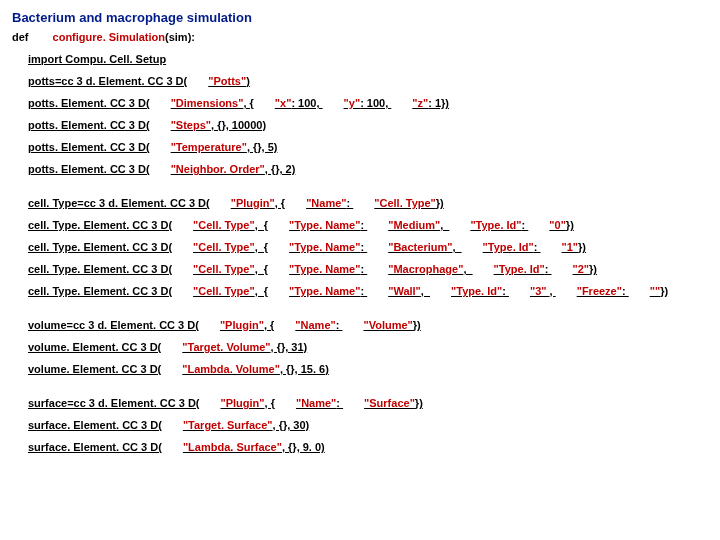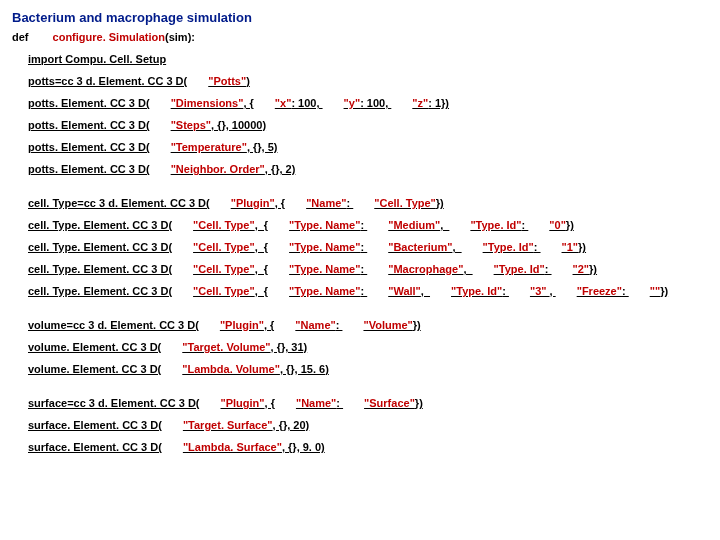--- a/index.html
+++ b/index.html
@@ -45,15 +45,15 @@
     <div class="line ind1"><span class="blk">cell. Type. Element. CC 3 D(</span><span class="red">"Cell. Type"</span><span class="blk">,  {</span><span class="red">"Type. Name"</span><span class="blk">: </span><span class="red">"Medium"</span><span class="blk">,  </span><span class="red">"Type. Id"</span><span class="blk">: </span><span class="red">"0"</span><span class="blk">})</span></div>
     <div class="line ind1"><span class="blk">cell. Type. Element. CC 3 D(</span><span class="red">"Cell. Type"</span><span class="blk">,  {</span><span class="red">"Type. Name"</span><span class="blk">: </span><span class="red">"Bacterium"</span><span class="blk">,  </span><span class="red">"Type. Id"</span><span class="blk">: </span><span class="red">"1"</span><span class="blk">})</span></div>
     <div class="line ind1"><span class="blk">cell. Type. Element. CC 3 D(</span><span class="red">"Cell. Type"</span><span class="blk">,  {</span><span class="red">"Type. Name"</span><span class="blk">: </span><span class="red">"Macrophage"</span><span class="blk">,  </span><span class="red">"Type. Id"</span><span class="blk">: </span><span class="red">"2"</span><span class="blk">})</span></div>
     <div class="line ind1"><span class="blk">cell. Type. Element. CC 3 D(</span><span class="red">"Cell. Type"</span><span class="blk">,  {</span><span class="red">"Type. Name"</span><span class="blk">: </span><span class="red">"Wall"</span><span class="blk">,  </span><span class="red">"Type. Id"</span><span class="blk">: </span><span class="red">"3" </span><span class="blk">, </span><span class="red">"Freeze"</span><span class="blk">: </span><span class="red">""</span><span class="blk">})</span></div>
     <div class="gap"></div>
     <div class="line ind1"><span class="blk">volume=cc 3 d. Element. CC 3 D(</span><span class="red">"Plugin"</span><span class="blk">, {</span><span class="red">"Name"</span><span class="blk">: </span><span class="red">"Volume"</span><span class="blk">})</span></div>
     <div class="line ind1"><span class="blk">volume. Element. CC 3 D(</span><span class="red">"Target. Volume"</span><span class="blk">, {}, 31)</span></div>
     <div class="line ind1"><span class="blk">volume. Element. CC 3 D(</span><span class="red">"Lambda. Volume"</span><span class="blk">, {}, 15. 6)</span></div>
     <div class="gap"></div>
     <div class="line ind1"><span class="blk">surface=cc 3 d. Element. CC 3 D(</span><span class="red">"Plugin"</span><span class="blk">, {</span><span class="red">"Name"</span><span class="blk">: </span><span class="red">"Surface"</span><span class="blk">})</span></div>
-    <div class="line ind1"><span class="blk">surface. Element. CC 3 D(</span><span class="red">"Target. Surface"</span><span class="blk">, {}, 20)</span></div>
+    <div class="line ind1"><span class="blk">surface. Element. CC 3 D(</span><span class="red">"Target. Surface"</span><span class="blk">, {}, 30)</span></div>
     <div class="line ind1"><span class="blk">surface. Element. CC 3 D(</span><span class="red">"Lambda. Surface"</span><span class="blk">, {}, 9. 0)</span></div>
   </div>
 
 </body></html>

